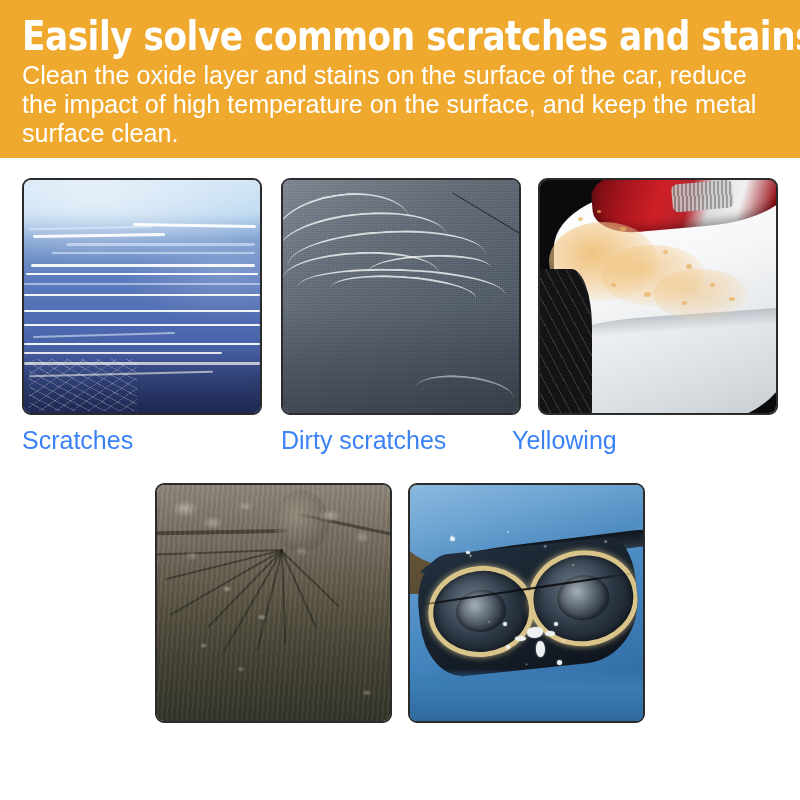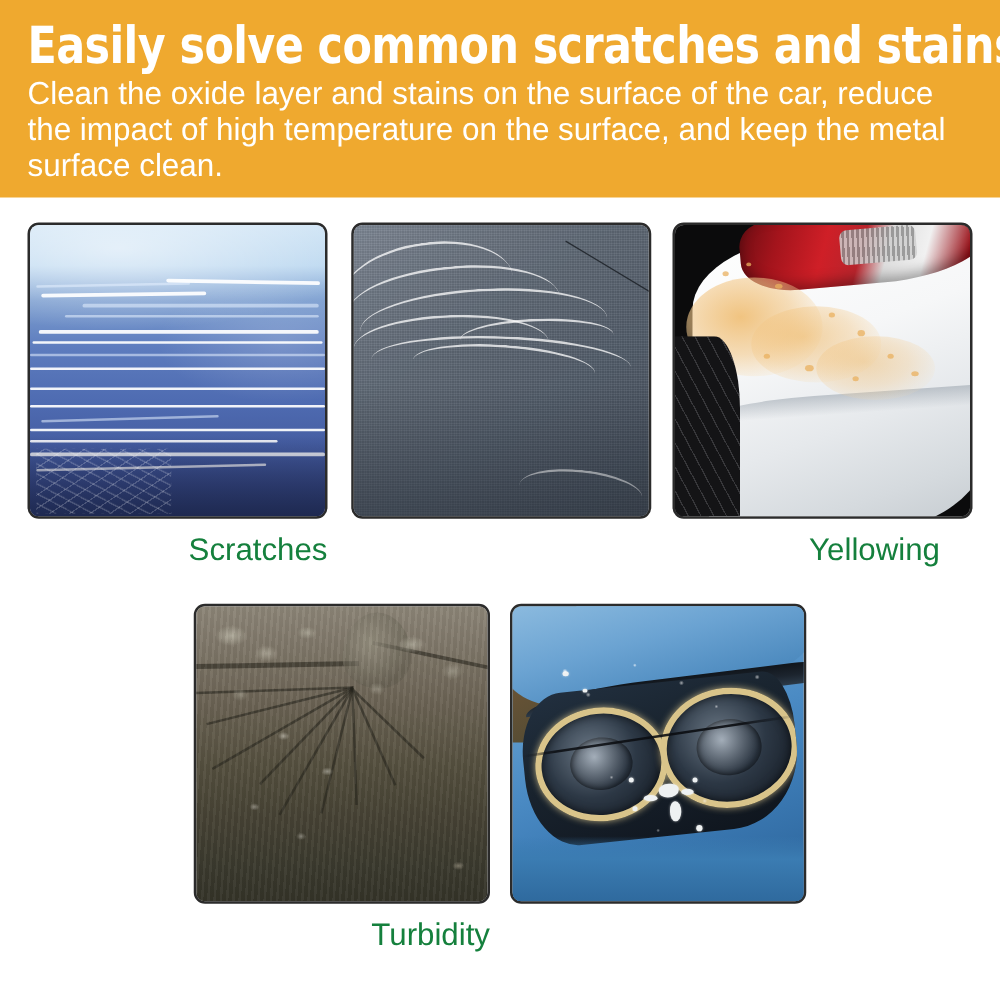--- a/index.html
+++ b/index.html
@@ -67,22 +67,22 @@
   }
 
   .photo {
     position: absolute;
     inset: 0;
     overflow: hidden;
   }
 
   .caption {
     position: absolute;
-    text-align: right;
-    color: #15803d;
+    text-align: left;
+    color: #3b82f6;
     font-family: "Liberation Sans", sans-serif;
     font-size: 25px;
     line-height: 30px;
     white-space: nowrap;
   }
 
   
   .p-scratch-base {
     position: absolute;
     inset: 0;
@@ -442,20 +442,21 @@
       <div class="dscr" style="left:-2%;  top:14%; width:72%; height:26%; transform:rotate(-5deg);"></div>
       <div class="dscr" style="left:2%;   top:22%; width:84%; height:24%; transform:rotate(-3deg);"></div>
       <div class="dscr" style="left:0%;   top:31%; width:66%; height:20%; transform:rotate(-2deg);"></div>
       <div class="dscr" style="left:6%;   top:38%; width:88%; height:18%; transform:rotate(2deg);"></div>
       <div class="dscr" style="left:20%;  top:41%; width:62%; height:14%; transform:rotate(4deg);"></div>
       <div class="dscr" style="left:36%;  top:32%; width:52%; height:12%; transform:rotate(-2deg);"></div>
       <div class="dscr" style="left:56%;  top:84%; width:42%; height:14%; transform:rotate(6deg);"></div>
       <div class="p-dirty-dark"></div>
     </div>
   </div>
+  <div class="caption" style="left:281px; top:425px; width:240px;">Dirty scratches</div>
 
   <div class="card" style="left:538px; top:178px; width:240px; height:237px;">
     <div class="photo">
       <div class="p-yellow-bg"></div>
       <div class="bumper"></div>
       <div class="taillight"></div>
       <div class="taillight-chrome"></div>
       <div class="bumper-crease"></div>
       <div class="yellow-stain" style="left:4%;  top:18%; width:46%; height:34%;"></div>
       <div class="yellow-stain" style="left:26%; top:28%; width:44%; height:26%; opacity:0.75;"></div>
@@ -487,21 +488,20 @@
       <div class="turb-ray" style="left:54%; top:28%; width:46%; height:2px; transform:rotate(134deg);"></div>
       <div class="turb-ray" style="left:54%; top:28%; width:50%; height:2px; transform:rotate(120deg);"></div>
       <div class="turb-ray" style="left:54%; top:28%; width:44%; height:2px; transform:rotate(104deg);"></div>
       <div class="turb-ray" style="left:54%; top:28%; width:40%; height:2px; transform:rotate(88deg);"></div>
       <div class="turb-ray" style="left:54%; top:28%; width:36%; height:2px; transform:rotate(66deg);"></div>
       <div class="turb-ray" style="left:54%; top:28%; width:34%; height:2px; transform:rotate(44deg);"></div>
       <div class="p-turb-splash"></div>
       <div class="p-turb-streaks"></div>
     </div>
   </div>
-  <div class="caption" style="left:155px; top:733px; width:237px;">Turbidity</div>
 
   <div class="card" style="left:408px; top:483px; width:237px; height:240px;">
     <div class="photo">
       <div class="p-lamp-bg"></div>
       <div class="lamp-foliage"></div>
       <div class="lamp-hood"></div>
       <div class="lamp-hood-edge"></div>
       <div class="lamp-housing">
         <div class="ring" style="left:4%; top:12%; width:44%; height:66%;">
           <div class="ring-inner"></div>

